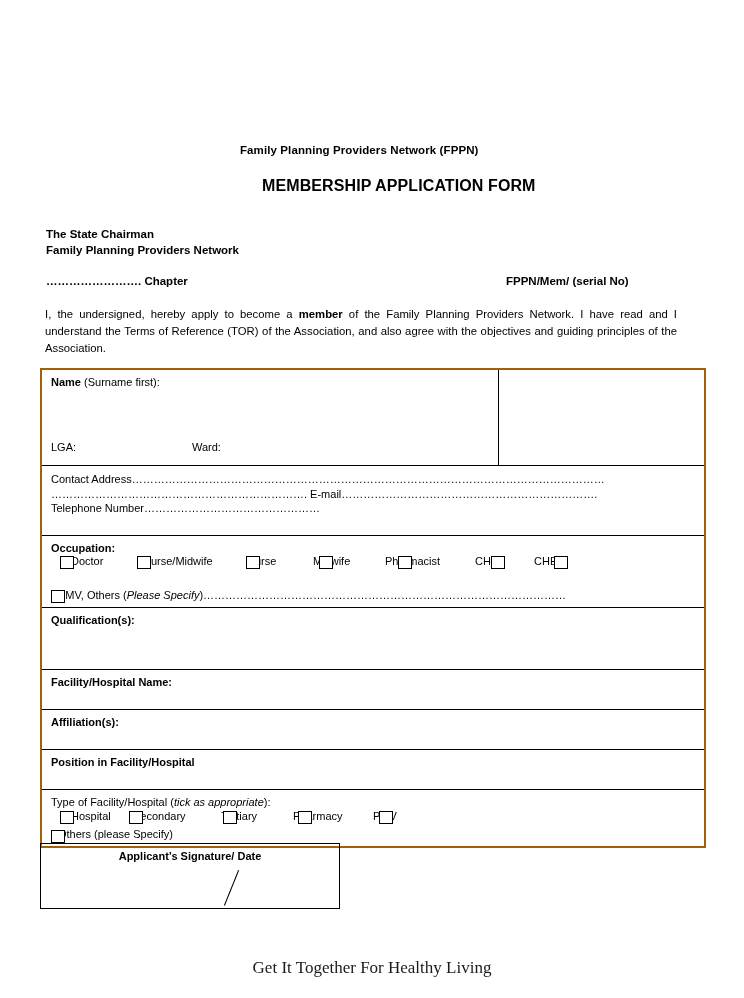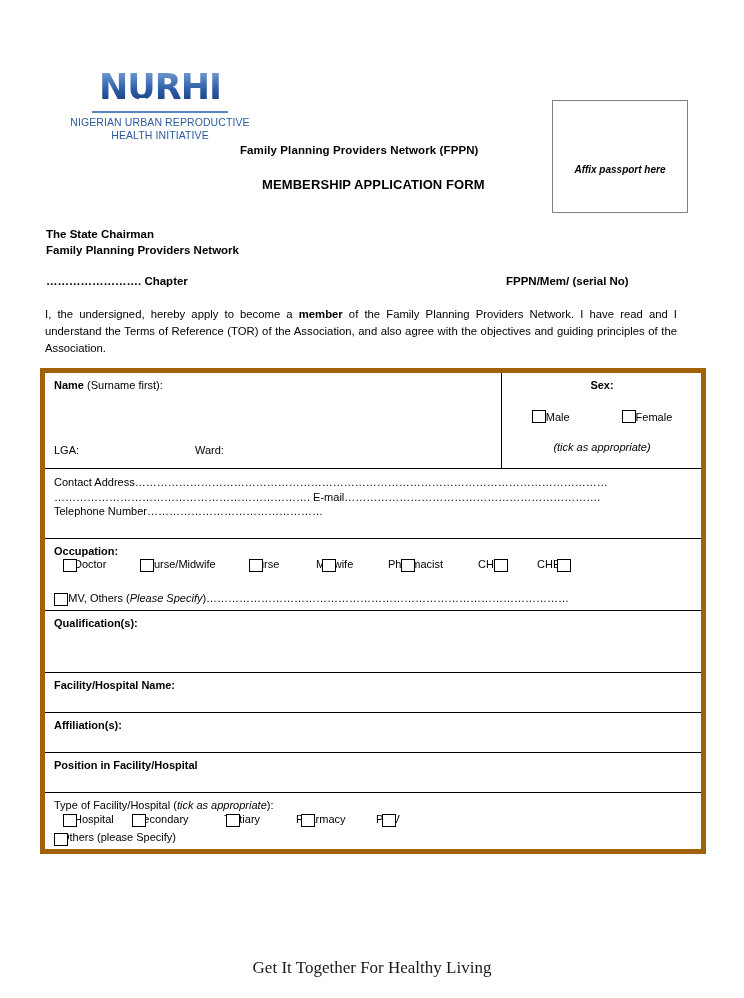--- a/index.html
+++ b/index.html
@@ -85,21 +85,21 @@
     left: 240px;
     top: 144px;
     font-size: 11.5px;
     font-weight: bold;
     letter-spacing: 0.1px;
   }
   .doc-subtitle {
     position: absolute;
     left: 262px;
     top: 177px;
-    font-size: 13px;
+    font-size: 16px;
     font-weight: bold;
     letter-spacing: 0.1px;
   }
 
   
   .passport-box {
     position: absolute;
     left: 552px;
     top: 100px;
     width: 136px;
@@ -154,21 +154,21 @@
     text-align: justify;
   }
   .intro b { font-weight: bold; }
 
   
   .tbl {
     position: absolute;
     left: 40px;
     top: 368px;
     width: 666px;
-    border: 5px solid #a16207;
+    border: 2px solid #a16207;
     box-sizing: border-box;
     font-size: 11px;
   }
   .row {
     display: flex;
     border-bottom: 1px solid #000;
     box-sizing: border-box;
   }
   .row:last-child { border-bottom: none; }
   .cell {
@@ -346,73 +346,41 @@
     font-family: "Liberation Serif", serif;
     font-size: 17px;
     color: #1a1a1a;
   }
 </style>
 </head>
 <body>
 
 <div class="page">
 
-  <div class="logo-block">
-    <div class="logo-word">
-      <div class="logo-text">NURHI</div>
-      <div class="logo-bars">
-        <i style="height:5px"></i>
-          <i style="height:9px"></i>
-          <i style="height:3px"></i>
-        <i style="height:11px"></i>
-          <i style="height:6px"></i>
-          <i style="height:9px"></i>
-        <i style="height:4px"></i>
-          <i style="height:10px"></i>
-          <i style="height:6px"></i>
-        <i style="height:12px"></i>
-          <i style="height:4px"></i>
-      </div>
-    </div>
-    <div class="logo-rule"></div>
-    <div class="logo-sub">NIGERIAN URBAN REPRODUCTIVE</div>
-    <div class="logo-sub">HEALTH INITIATIVE</div>
-  </div>
 
   <div class="doc-title">Family Planning Providers Network (FPPN)</div>
   <div class="doc-subtitle">MEMBERSHIP APPLICATION FORM</div>
 
-  <div class="passport-box">
-    <div class="passport-label">Affix passport here</div>
-  </div>
 
   <div class="addr">
     <div>The State Chairman</div>
     <div>Family Planning Providers Network</div>
   </div>
   <div class="chapter-line">……………………. Chapter</div>
   <div class="serial-line">FPPN/Mem/ (serial No)</div>
 
   <div class="intro"><span>I, the undersigned, hereby apply to become a </span><b>member</b><span> of the Family Planning Providers Network. I have read and I understand the Terms of Reference (TOR) of the Association, and also agree with the objectives and guiding principles of the Association.</span></div>
 
   <div class="tbl">
 
     <div class="row name-row">
       <div class="cell cell-left">
         <span class="lbl-bold">Name</span><span> (Surname first):</span>
         <span class="name-lga">LGA:</span>
         <span class="name-ward">Ward:</span>
-      </div>
-      <div class="cell cell-right">
-        <div class="sex-title">Sex:</div>
-        <div class="sex-opts">
-          <span class="cb-opt"><span class="cb"></span><span>Male</span></span>
-          <span class="cb-opt"><span class="cb"></span><span>Female</span></span>
-        </div>
-        <div class="sex-note">(tick as appropriate)</div>
       </div>
     </div>
 
     <div class="row contact-row">
       <div class="cell full">
         <div class="contact-line">Contact Address…………………………………………………………………………………………………………………</div>
         <div class="contact-line">……………………………………………………………. E-mail…………………………………………………………….</div>
         <div class="contact-line">Telephone Number…………………………………………</div>
       </div>
     </div>
@@ -485,17 +453,21 @@
         <div class="type-others">
           <span class="pmv-box" style="top:2px"></span>
           <span class="pmv-text">Others (please Specify)</span>
         </div>
       </div>
     </div>
 
   </div>
 
   <div class="sig-wrap">
+    <div class="sig-cell sig-a">
+      <div class="sig-title">Applicant’s Signature/ Date</div>
+      <div class="slash slash-a"></div>
+    </div>
   </div>
 
   <div class="footer">Get It Together For Healthy Living</div>
 
 </div>
 
 </body></html>

